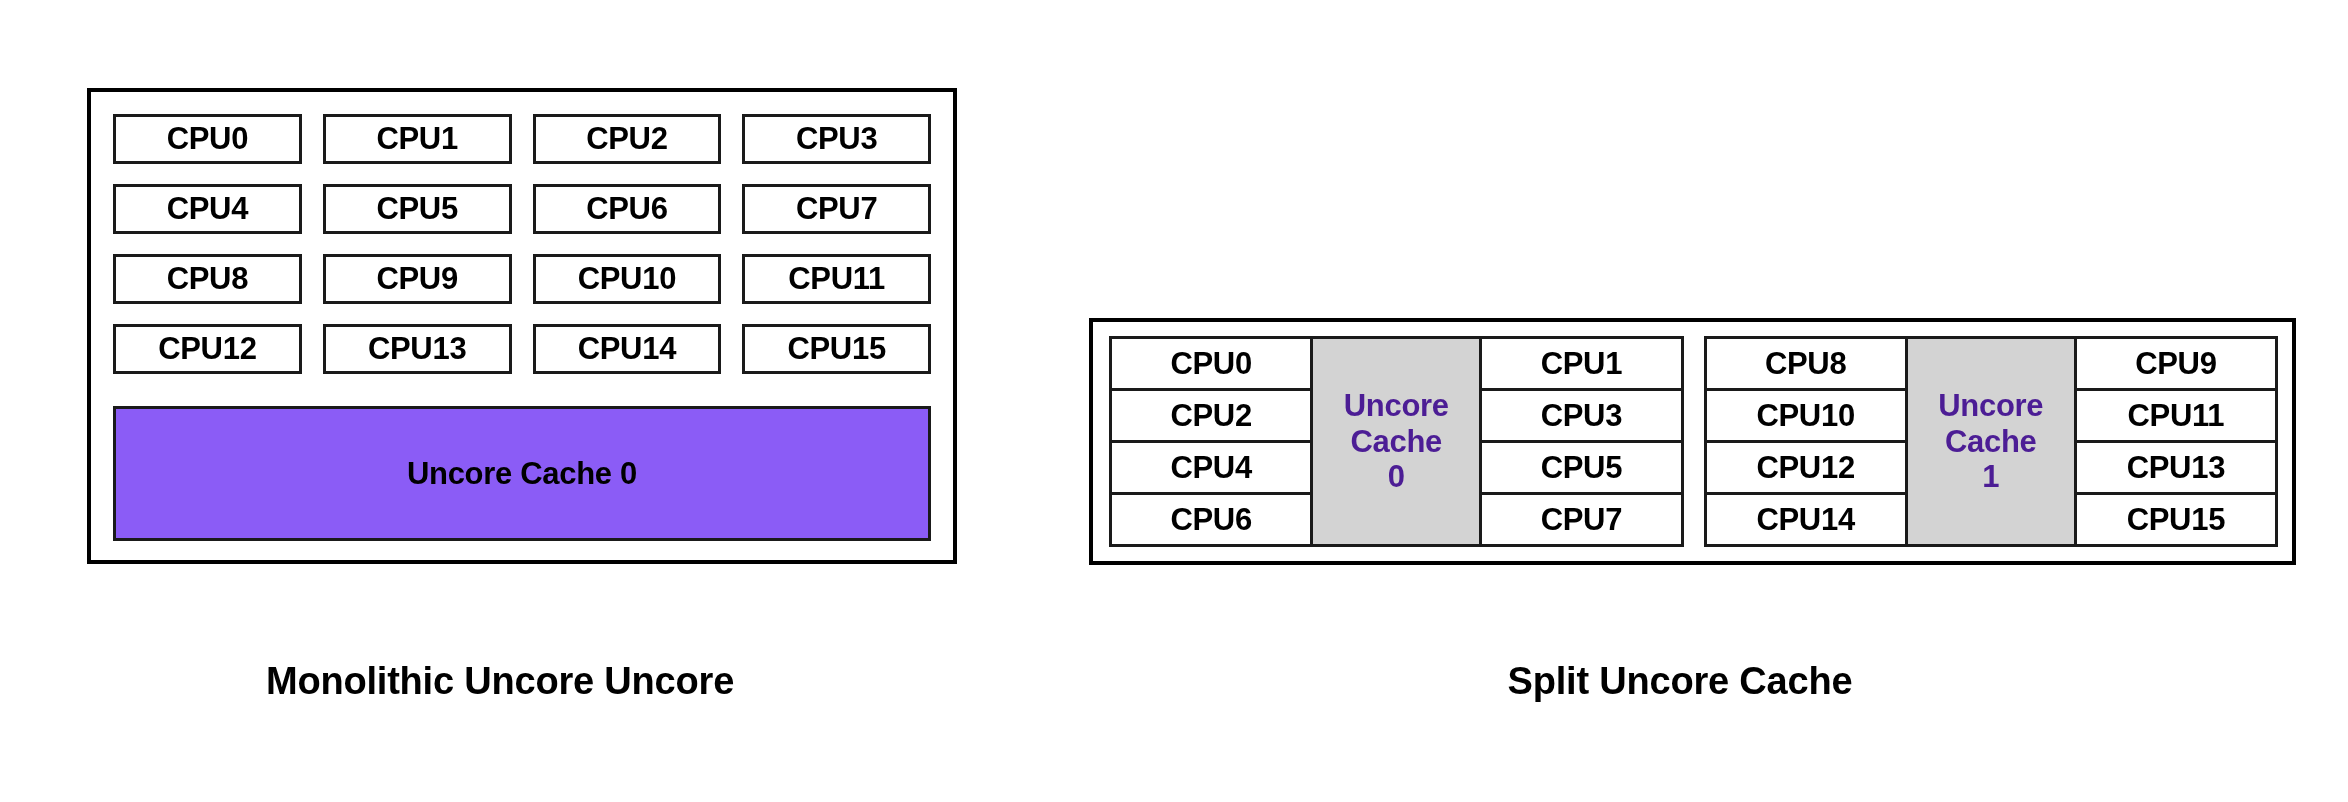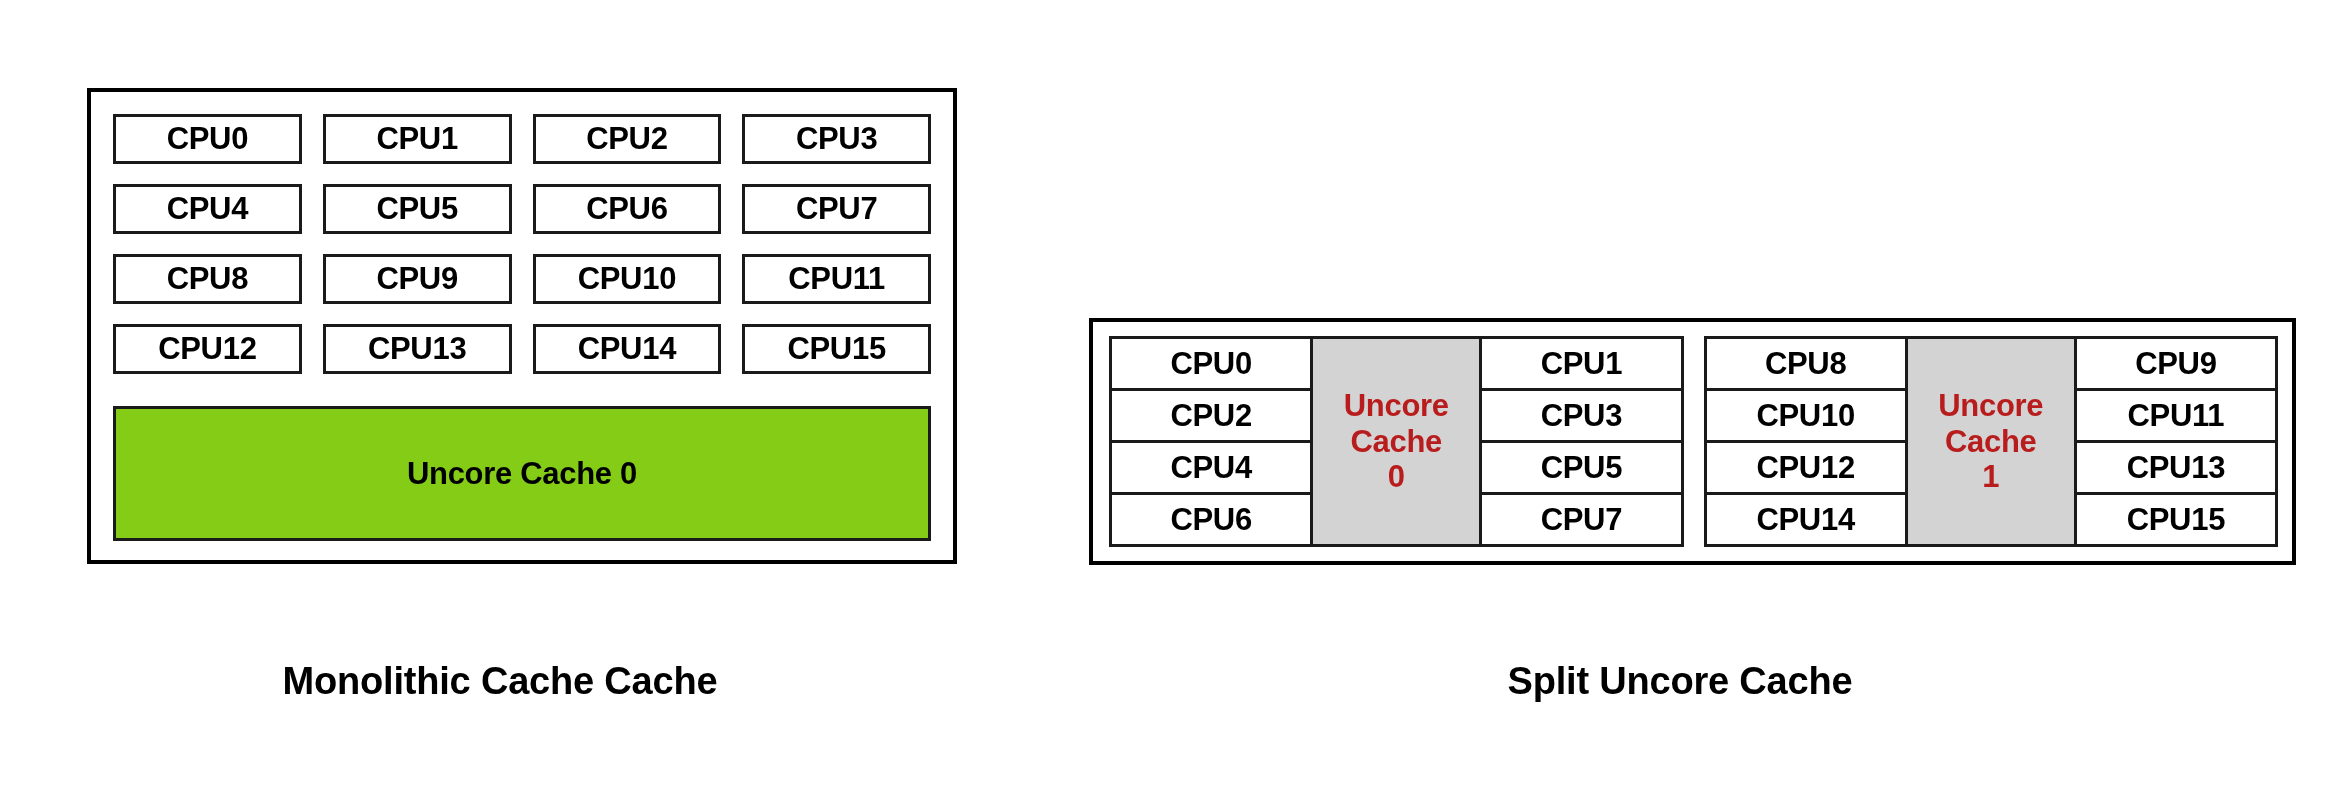--- a/index.html
+++ b/index.html
@@ -65,21 +65,21 @@
     justify-content: center;
     font-weight: bold;
     font-size: 31px;
     color: #000000;
     letter-spacing: -0.3px;
   }
   .mono-cache {
     margin-top: 32px;
     flex: 1;
     border: 3px solid #1a1a1a;
-    background: #84cc16;
+    background: #8b5cf6;
     box-sizing: border-box;
     display: flex;
     align-items: center;
     justify-content: center;
     font-weight: bold;
     font-size: 31px;
     color: #000000;
     letter-spacing: -0.3px;
   }
   #monolithic-caption {
@@ -139,21 +139,21 @@
     border-left: 3px solid #1a1a1a;
     border-right: 3px solid #1a1a1a;
     box-sizing: border-box;
     display: flex;
     flex-direction: column;
     align-items: center;
     justify-content: center;
     font-weight: bold;
     font-size: 31px;
     line-height: 1.15;
-    color: #b91c1c;
+    color: #4c1d95;
     text-align: left;
     letter-spacing: -0.3px;
   }
   #split-caption {
     left: 980px;
     top: 660px;
     width: 1400px;
   }
 </style>
 </head>
@@ -179,21 +179,21 @@
       <div class="cpu-cell">CPU13</div>
       <div class="cpu-cell">CPU14</div>
       <div class="cpu-cell">CPU15</div>
     </div>
 
     <div class="mono-cache">Uncore Cache 0</div>
 
   </div>
 </div>
 
-<div class="caption" id="monolithic-caption">Monolithic Cache Cache</div>
+<div class="caption" id="monolithic-caption">Monolithic Uncore Uncore</div>
 
 <div class="figure" id="split-figure">
   <div class="outer-frame">
 
     <div class="cluster">
       <div class="cpu-column">
         <div class="cpu-row">CPU0</div>
         <div class="cpu-row">CPU2</div>
         <div class="cpu-row">CPU4</div>
         <div class="cpu-row">CPU6</div>

